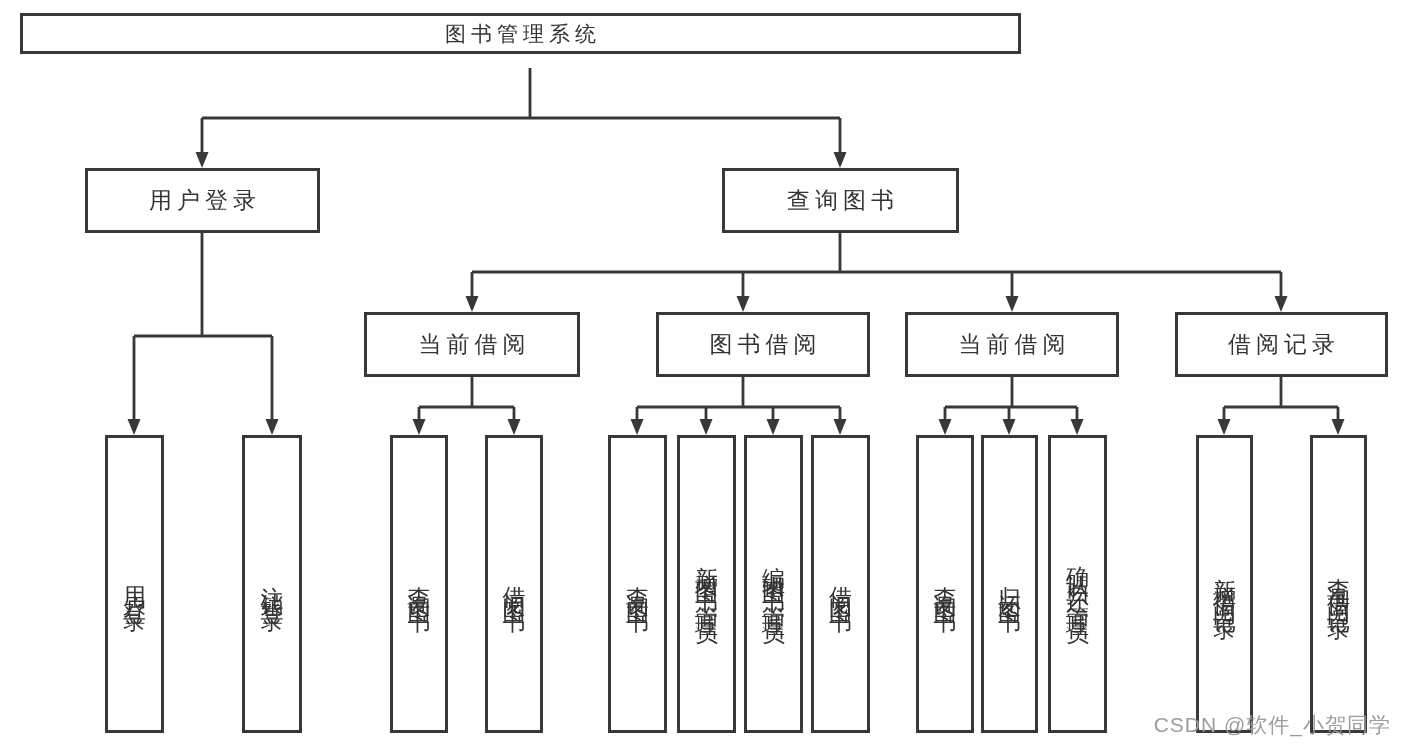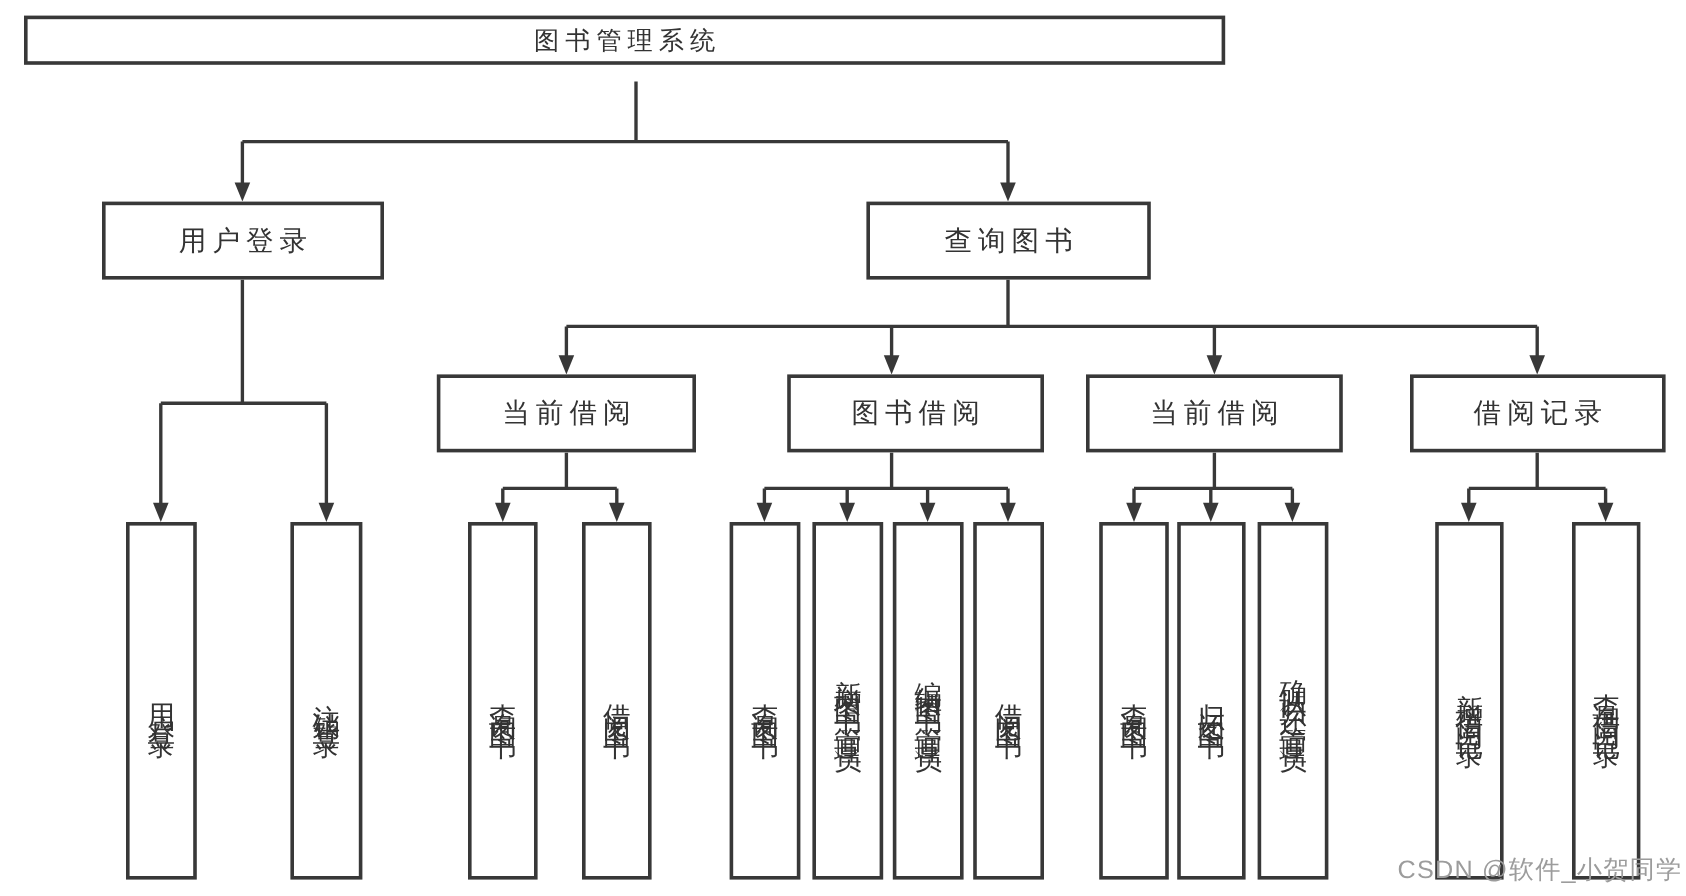--- a/index.html
+++ b/index.html
@@ -26,21 +26,21 @@
   .node.root { font-size:21px; }
   .node.vert {
     writing-mode:vertical-rl;
     text-orientation:mixed;
     letter-spacing:8px;
     text-indent:0;
     line-height:1;
   }
   .watermark {
     position:absolute;
-    right:3px; top:711px;
+    right:14px; top:711px;
     font-size:21px;
     letter-spacing:1px;
     color:var(--watermark,#9c9c9c);
     white-space:nowrap;
     z-index:3;
   }
 </style>
 </head>
 <body>
 

